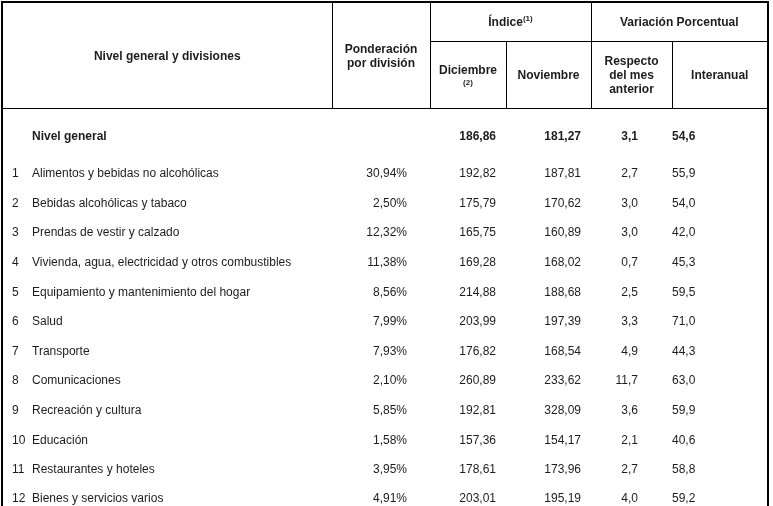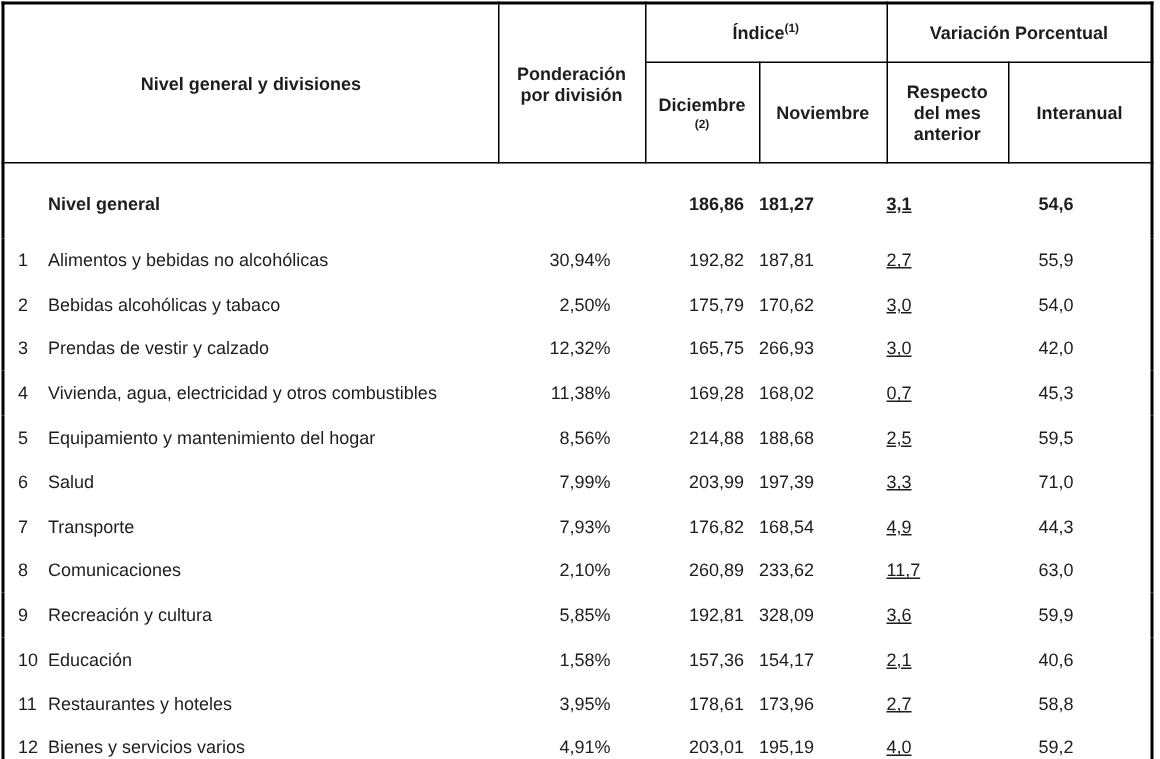--- a/index.html
+++ b/index.html
@@ -63,23 +63,23 @@
   td.c-name .row-num {
     display: inline-block;
     width: 20px;
     margin-left: 9px;
     text-align: left;
   }
   td.c-name .row-label { display: inline-block; }
   tbody tr.general-row td.c-name .row-label { font-weight: bold; }
   td.c-weight  { text-align: right; padding-right: 23px; margin-top: 9px; }
   td.c-dec     { text-align: right; padding-right: 10px; }
-  td.c-nov     { text-align: left; padding-right: 10px; }
-  td.c-month   { padding-right: 34px; text-decoration: underline; }
-  td.c-inter   { text-align: center; padding-right: 31px; }
+  td.c-nov     { text-align: right; padding-right: 10px; }
+  td.c-month   { text-align: right; padding-right: 34px; }
+  td.c-inter   { text-align: left; padding-right: 31px; }
 </style>
 </head>
 <body>
 
 <div class="canvas">
   <table class="ipc">
     <colgroup>
       <col style="width:330px">
       <col style="width:98px">
       <col style="width:76px">
@@ -123,21 +123,21 @@
         <td class="c-weight">2,50%</td>
         <td class="c-dec">175,79</td>
         <td class="c-nov">170,62</td>
         <td class="c-month">3,0</td>
         <td class="c-inter">54,0</td>
       </tr>
       <tr class="data-row">
         <td class="c-name"><span class="row-num">3</span><span class="row-label">Prendas de vestir y calzado</span></td>
         <td class="c-weight">12,32%</td>
         <td class="c-dec">165,75</td>
-        <td class="c-nov">266,93</td>
+        <td class="c-nov">160,89</td>
         <td class="c-month">3,0</td>
         <td class="c-inter">42,0</td>
       </tr>
       <tr class="data-row">
         <td class="c-name"><span class="row-num">4</span><span class="row-label">Vivienda, agua, electricidad y otros combustibles</span></td>
         <td class="c-weight">11,38%</td>
         <td class="c-dec">169,28</td>
         <td class="c-nov">168,02</td>
         <td class="c-month">0,7</td>
         <td class="c-inter">45,3</td>

